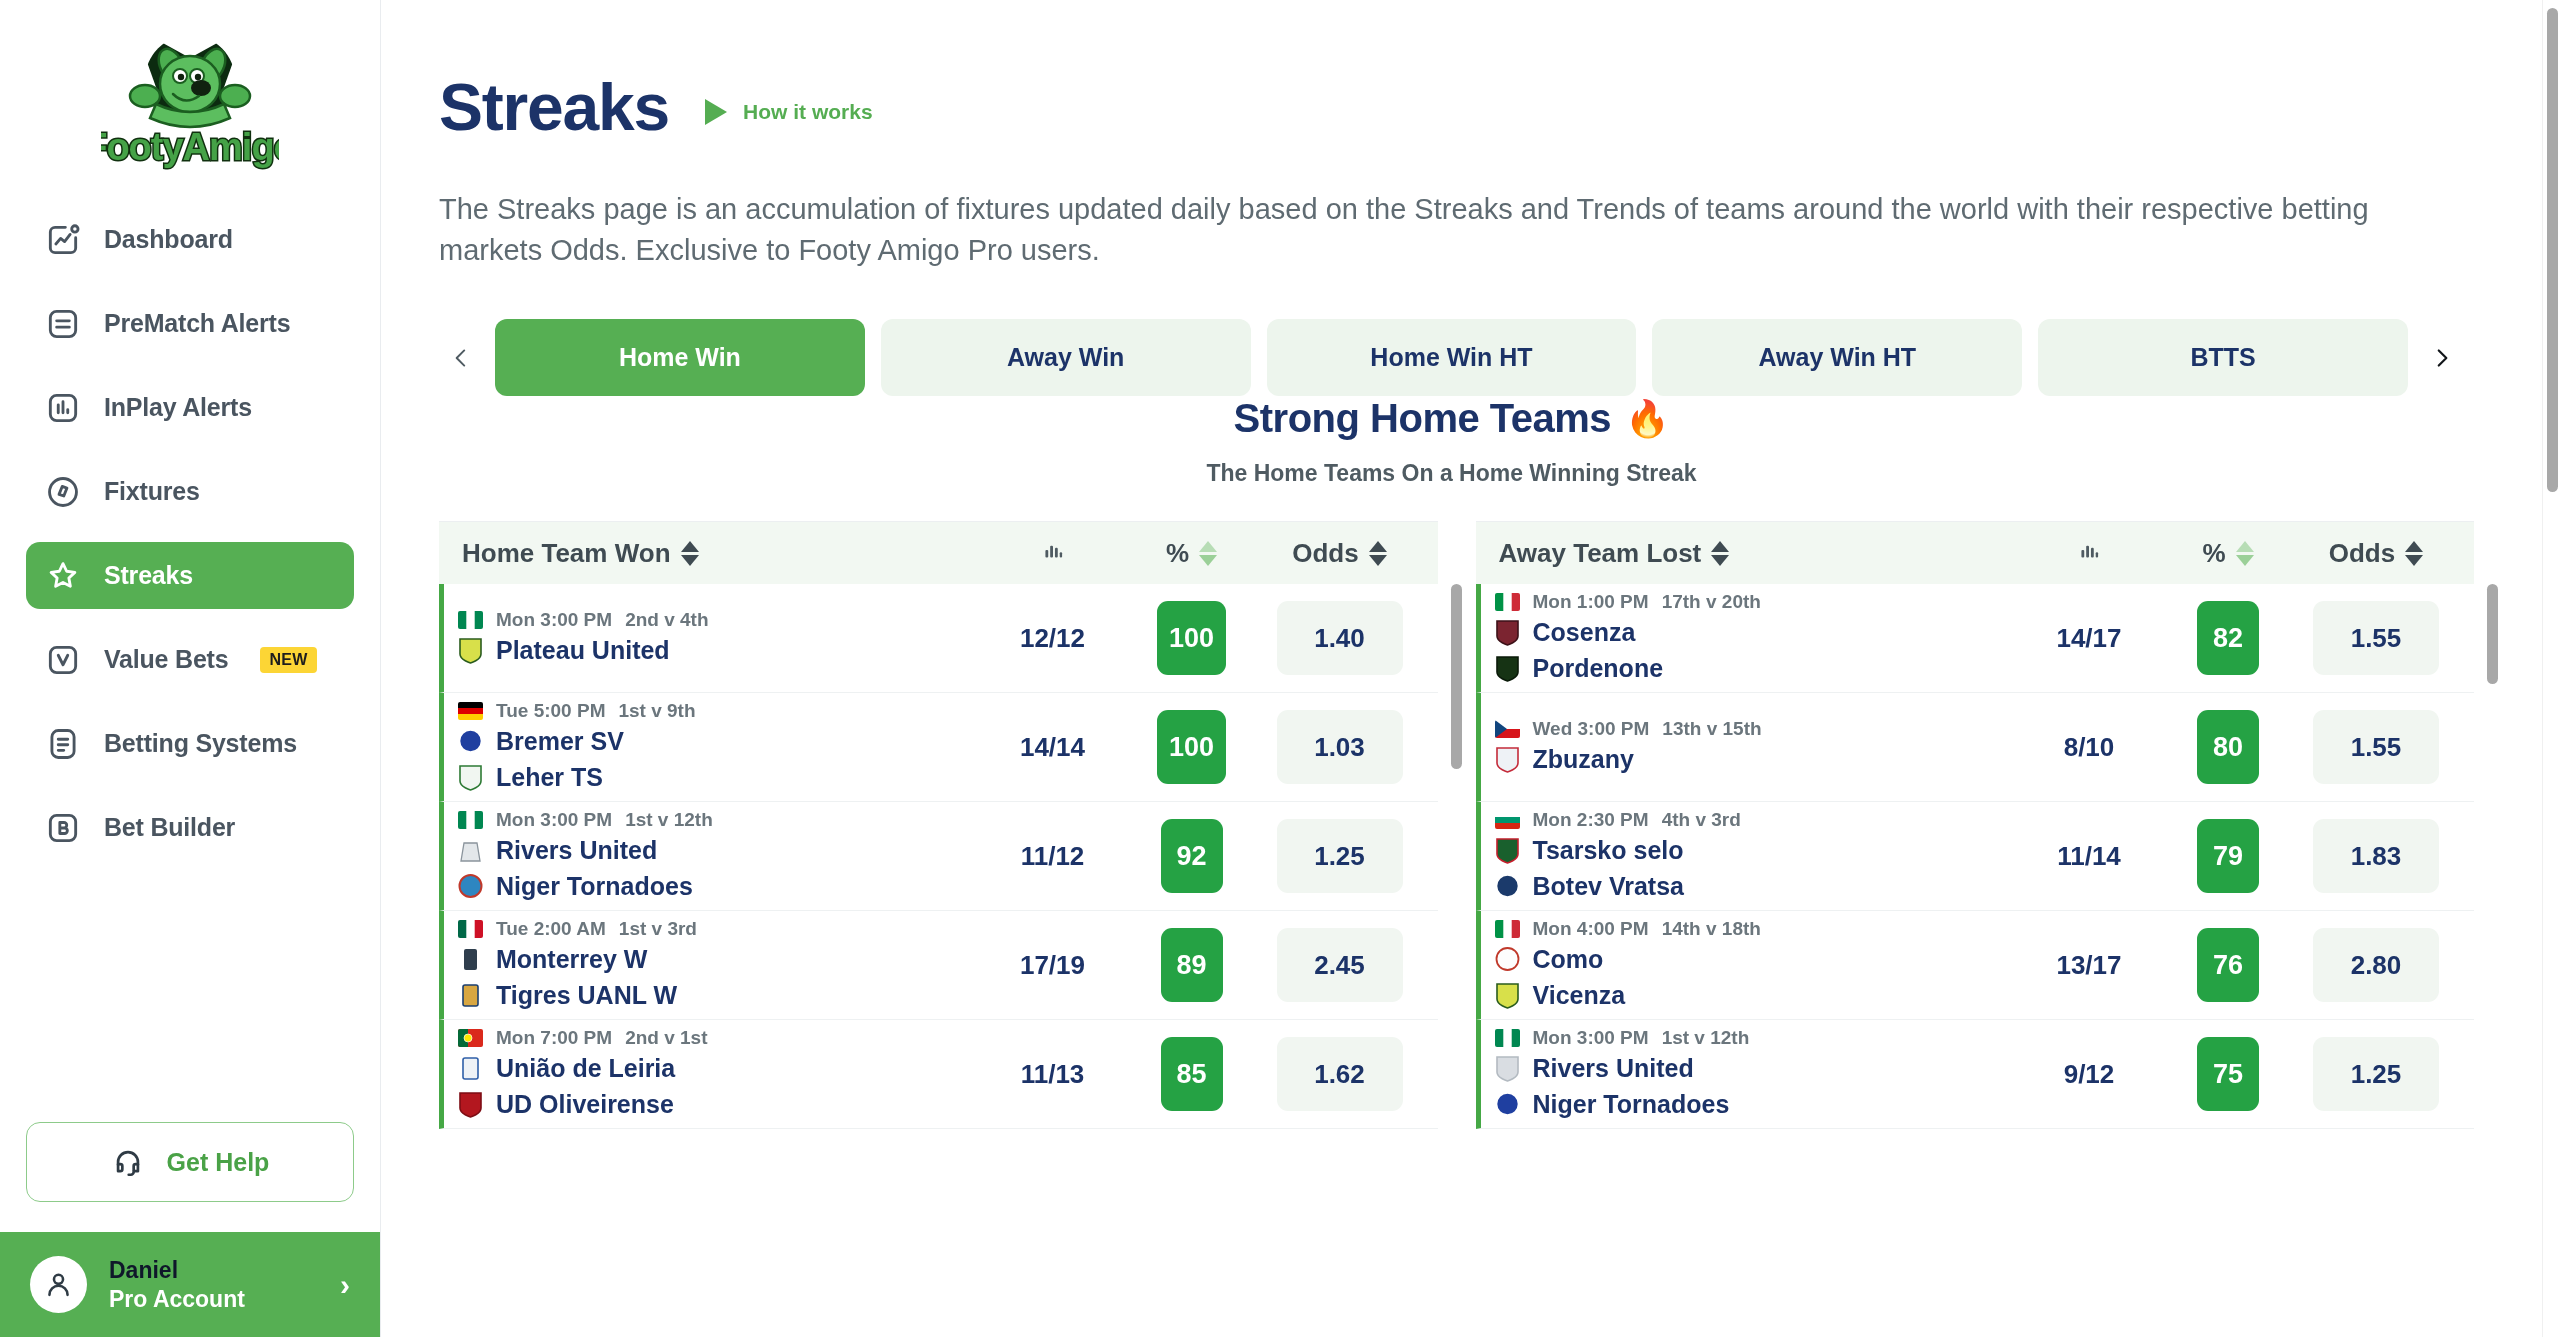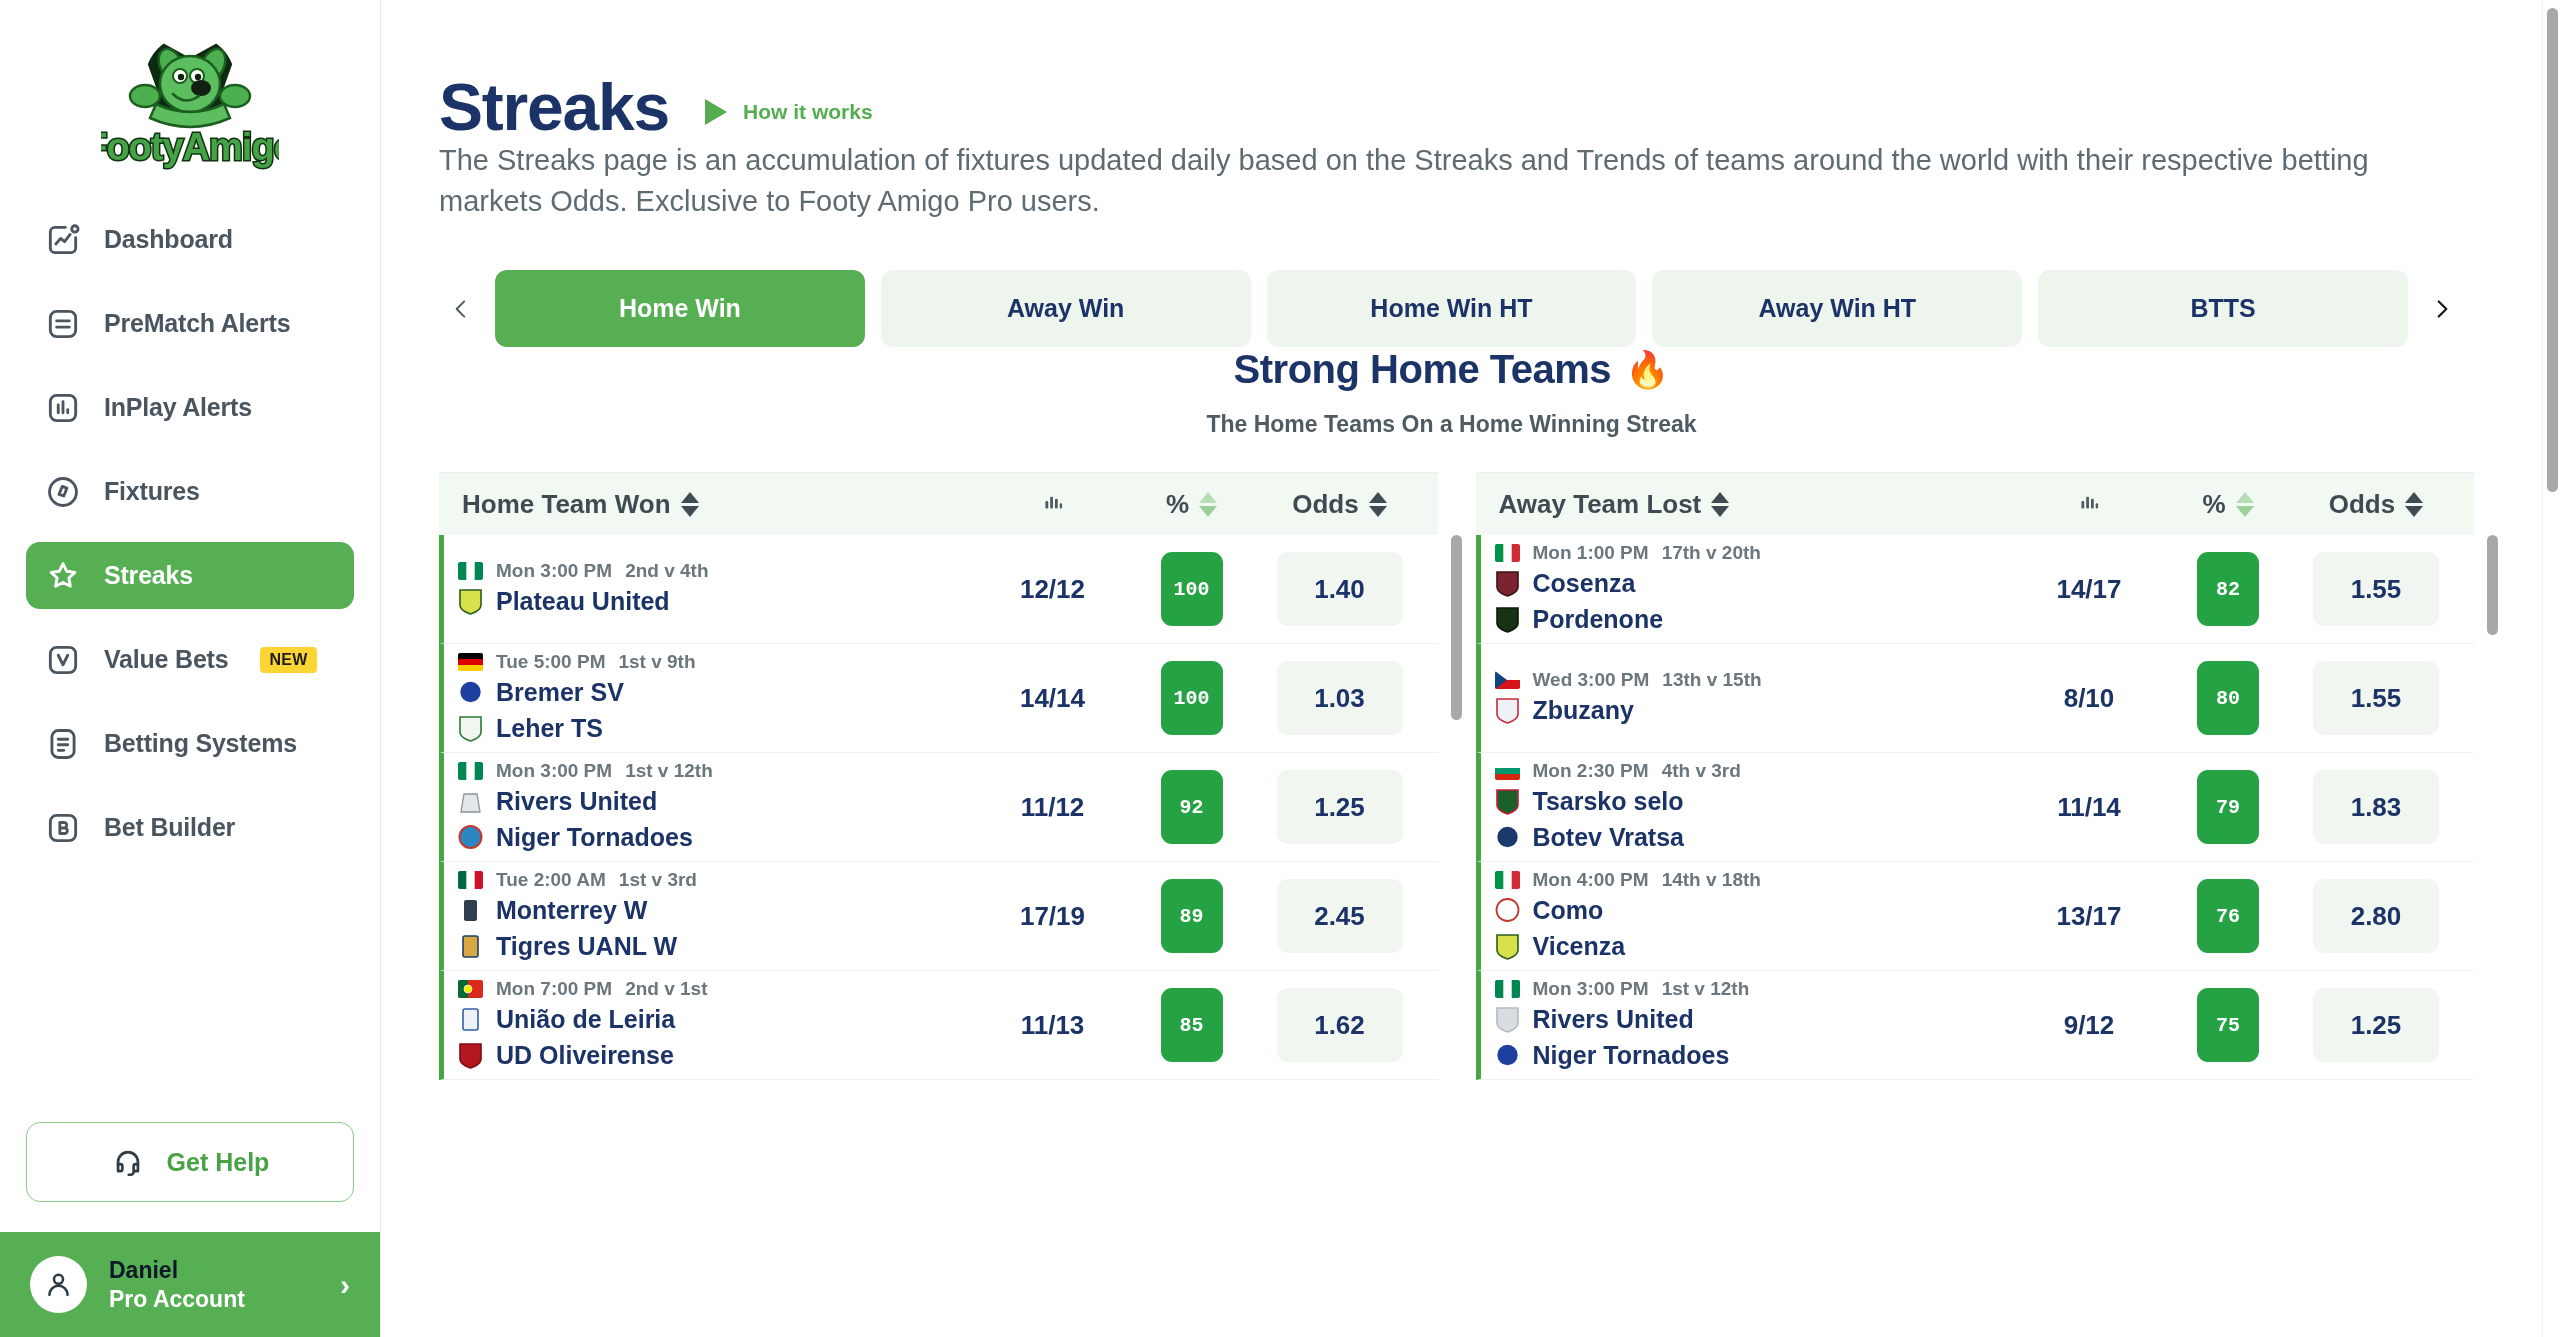--- a/index.html
+++ b/index.html
@@ -89,20 +89,21 @@
   .how-it-works { display: flex; align-items: center; gap: 16px; cursor: pointer; padding-top: 10px; }
   .play-tri {
     width: 0; height: 0;
     border-left: 22px solid #55ad52;
     border-top: 13px solid transparent;
     border-bottom: 13px solid transparent;
   }
   .how-text { color: #55ad52; font-size: 21px; font-weight: 700; }
 
   .page-desc {
+    margin-top: 49px;
     font-size: 29px; line-height: 1.42; color: #5f6b72;
     max-width: 2000px; font-weight: 400;
   }
 
   
   .tabs-row {
     margin-top: 48px;
     display: flex; align-items: center; gap: 0;
     width: 2025px;
   }
@@ -171,22 +172,22 @@
   .flag svg { display: block; width: 25px; height: 18px; }
   .meta-time { font-weight: 700; }
   .meta-pos { font-weight: 700; }
   .team-line { display: flex; align-items: center; gap: 13px; font-size: 25px; font-weight: 700; color: #1c3368; height: 33px; }
   .crest { width: 25px; height: 27px; flex: 0 0 25px; }
   .crest svg { display:block; width: 25px; height: 27px; }
   .cell-bars { width: 150px; text-align: center; font-size: 26px; font-weight: 700; color: #1c3368; }
   .cell-pct { width: 128px; display: flex; justify-content: center; }
   .pct-pill {
     min-width: 62px; height: 74px; border-radius: 11px; background: #25a244;
-    color: #ffffff; font-size: 20px; font-weight: 700;
-    display: flex; align-items: center; justify-content: center; padding: 0 12px; font-family: Liberation Mono, monospace;
+    color: #ffffff; font-size: 27px; font-weight: 700;
+    display: flex; align-items: center; justify-content: center; padding: 0 12px;
   }
   .cell-odds { width: 168px; display: flex; justify-content: center; }
   .odds-pill {
     width: 126px; height: 74px; border-radius: 11px; background: #f1f6f1;
     color: #1c3368; font-size: 26px; font-weight: 700;
     display: flex; align-items: center; justify-content: center;
   }
 
   
   .tbl-scrollbar {

